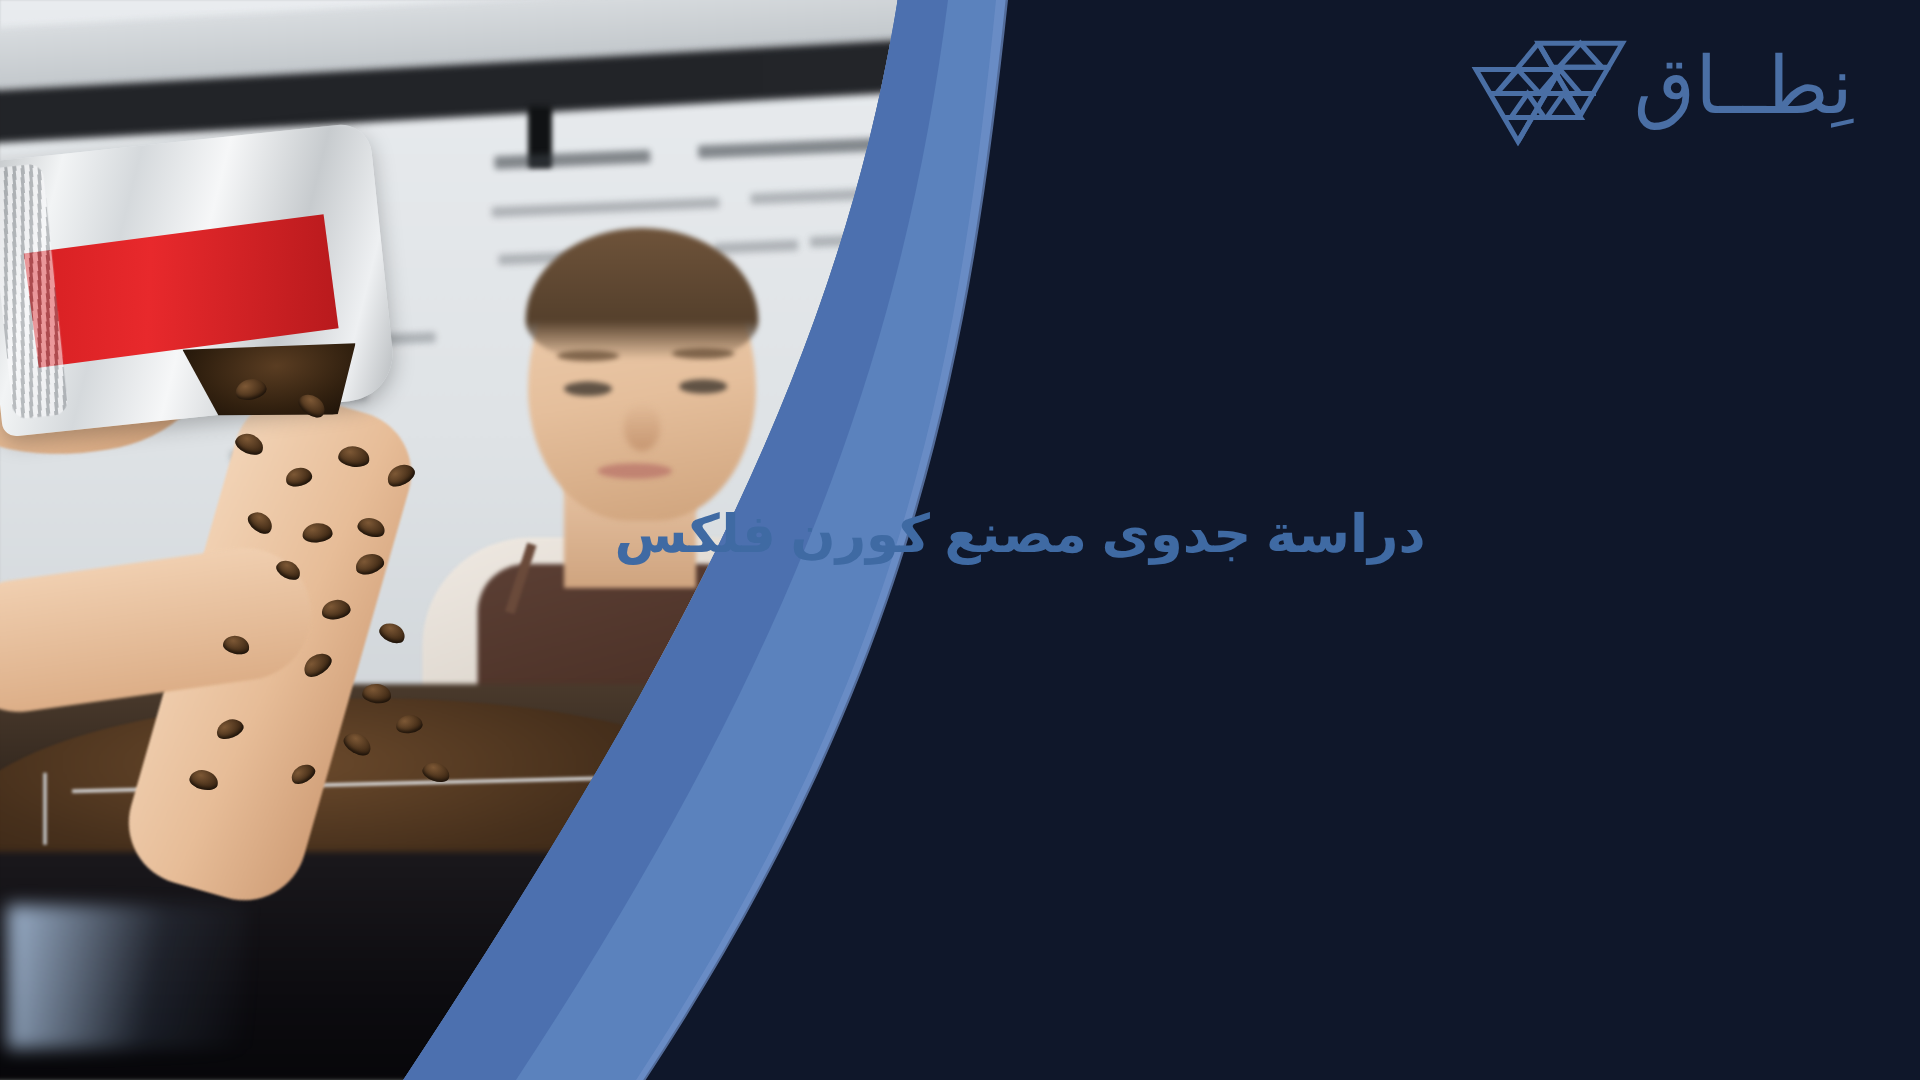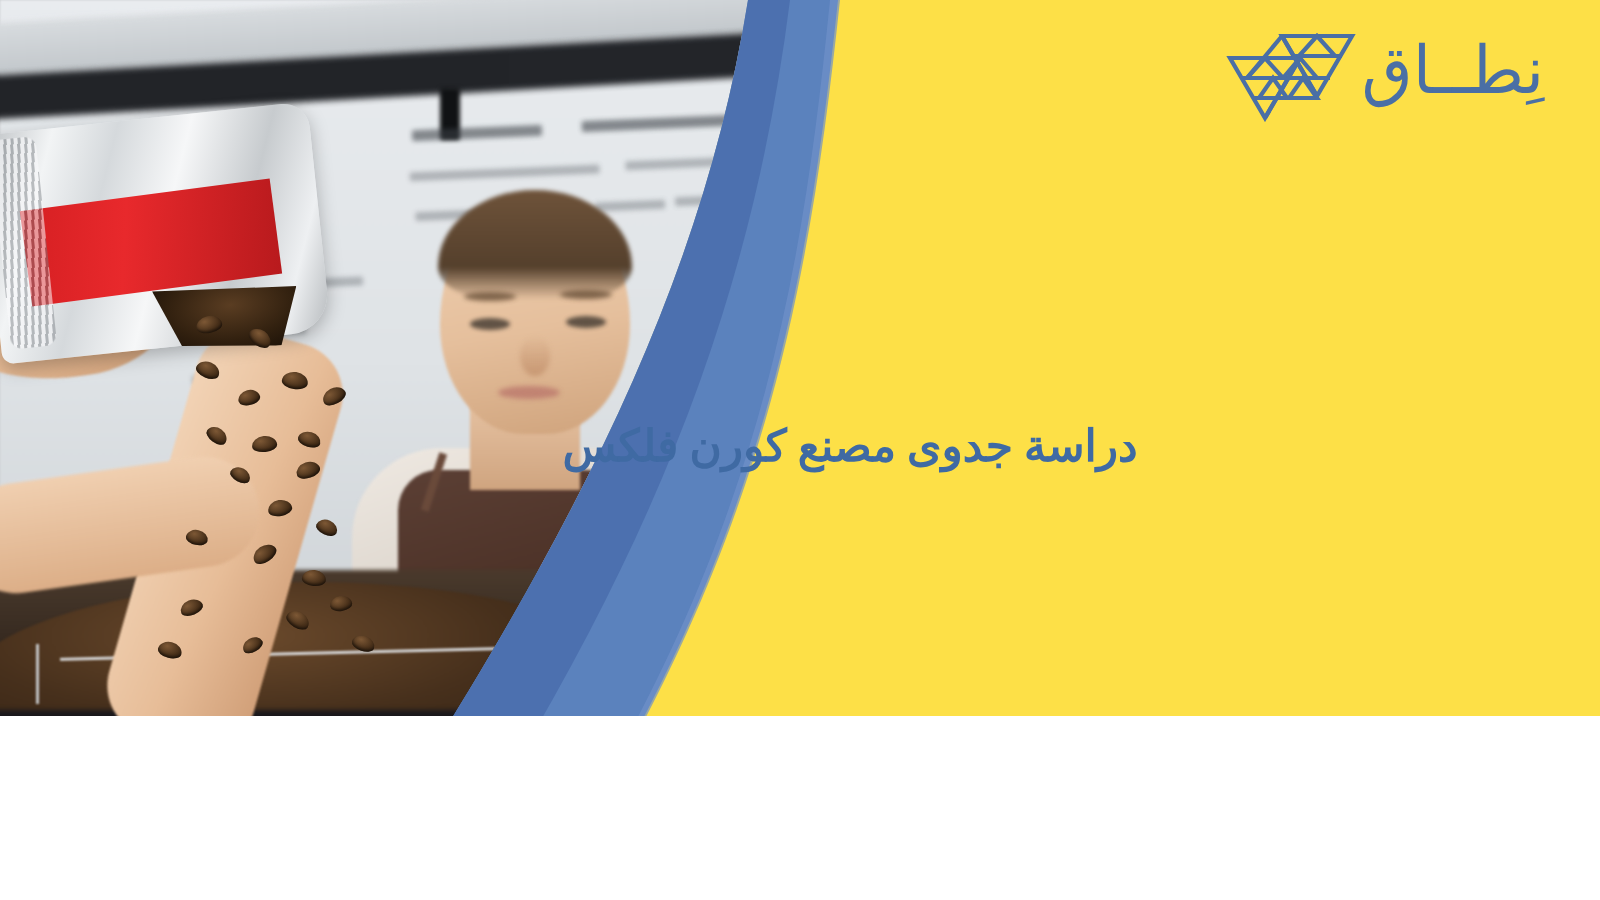--- a/index.html
+++ b/index.html
@@ -8,24 +8,23 @@
     padding: 0;
     background: #ffffff;
   }
   body {
     font-family: "Liberation Sans", "DejaVu Sans", sans-serif;
   }
 
   .slide {
     position: relative;
     width: 1600px;
-    height: 716px;
+    height: 900px;
     overflow: hidden;
-    background: #fde047;
-    font-family: Liberation Serif, serif;
+    background: #0f172a;
   }
 
   
   .photo-clip {
     position: absolute;
     left: 0;
     top: 0;
     width: 820px;
     height: 900px;
     overflow: hidden;

